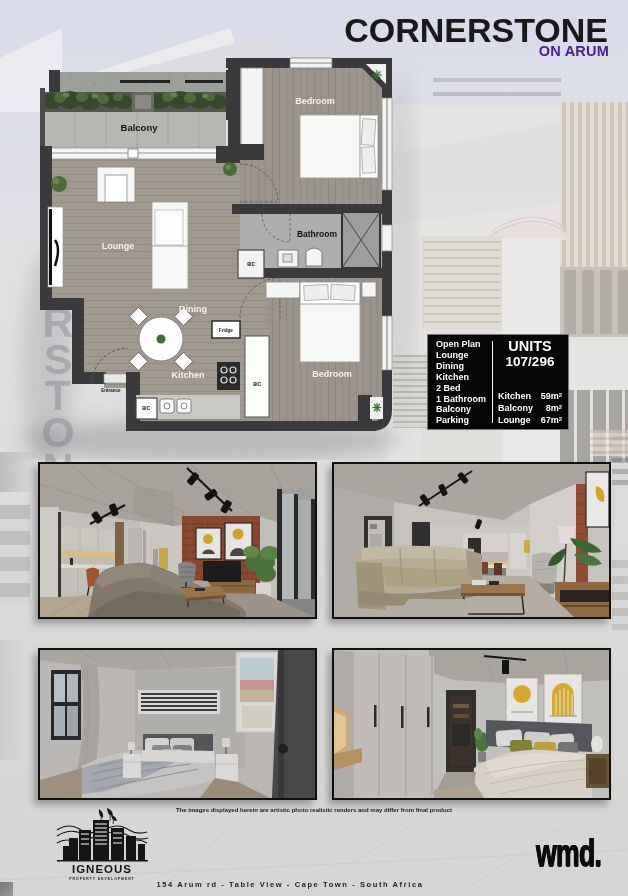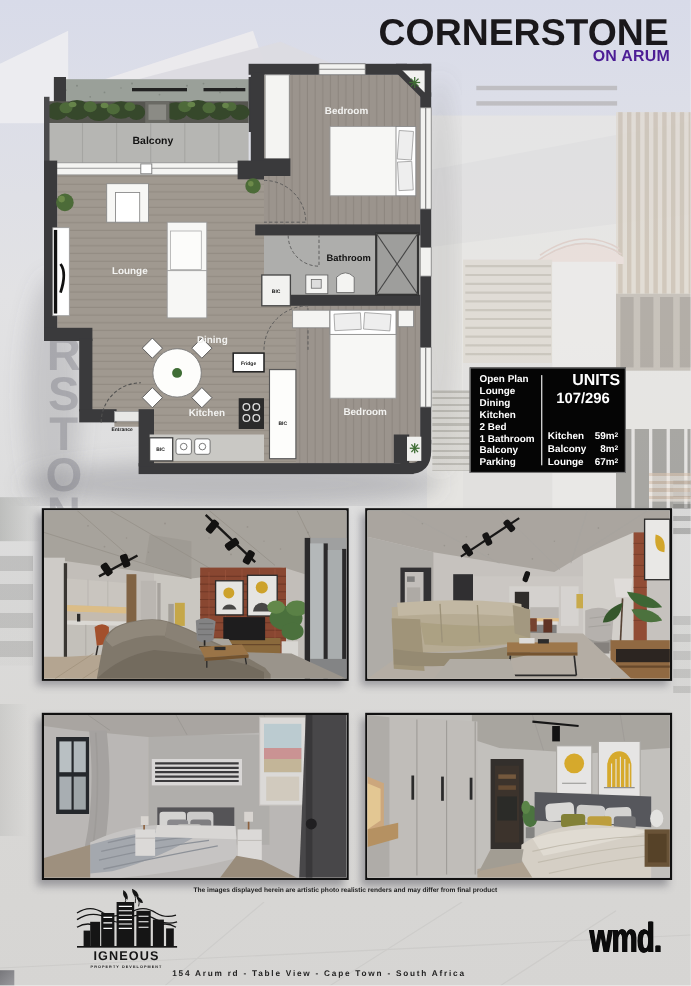--- a/index.html
+++ b/index.html
@@ -352,21 +352,21 @@
 </div>
 
 <div class="abs" style="left:393px;top:355px;width:34px;height:73px;opacity:0.55;background:repeating-linear-gradient(180deg,#9a988f 0px,#9a988f 2px,#cfcdc7 2px,#cfcdc7 6px);"></div>
 
 <div class="abs" style="left:427px;top:334px;width:140px;height:94px;background:#050505;border:1px solid #777;color:#fff;">
 
   <div class="abs" style="left:8px;top:4px;width:56px;font-size:9px;font-weight:bold;line-height:10.9px;">Open Plan<br>Lounge<br>Dining<br>Kitchen<br>2 Bed<br>1 Bathroom<br>Balcony<br>Parking</div>
 
   <div class="abs" style="left:64px;top:6px;width:1px;height:82px;background:#fff;"></div>
 
-  <div class="abs" style="left:66px;top:3px;width:72px;text-align:center;font-size:14.5px;font-weight:bold;padding-left:12px;">UNITS</div>
+  <div class="abs" style="left:66px;top:3px;width:72px;text-align:center;font-size:14.5px;font-weight:bold;">UNITS</div>
   <div class="abs" style="left:66px;top:19px;width:72px;text-align:center;font-size:13.5px;font-weight:bold;">107/296</div>
 
   <div class="abs" style="left:70px;top:56px;width:64px;font-size:9px;font-weight:bold;">
     <span class="abs" style="left:0;top:0;">Kitchen</span>
       <span class="abs" style="right:0;top:0;">59m<span style="font-size:6px;vertical-align:2px;">2</span></span>
     <span class="abs" style="left:0;top:12px;">Balcony</span>
       <span class="abs" style="right:0;top:12px;">8m<span style="font-size:6px;vertical-align:2px;">2</span></span>
     <span class="abs" style="left:0;top:24px;">Lounge</span>
       <span class="abs" style="right:0;top:24px;">67m<span style="font-size:6px;vertical-align:2px;">2</span></span>
   </div>
@@ -812,21 +812,21 @@
 <svg width="628" height="76" xmlns="http://www.w3.org/2000/svg">
   <g stroke="#c9c8c6" stroke-width="1" fill="none" opacity="0.7">
     <line x1="150" y1="76" x2="240" y2="0"></line>
     <line x1="300" y1="76" x2="420" y2="0"></line>
     <line x1="455" y1="76" x2="560" y2="8"></line>
     <line x1="0" y1="60" x2="628" y2="30"></line>
   </g>
 </svg>
 </div>
 
-<div class="abs" style="left:68px;top:808px;width:95px;height:75px;">
+<div class="abs" style="left:55px;top:808px;width:95px;height:75px;">
 <svg width="95" height="75" viewBox="0 0 95 75" xmlns="http://www.w3.org/2000/svg">
   <g fill="#151515">
     <path d="M44,1 q5,3 4,9 q-5,-2 -4,-9Z"></path>
     <path d="M52,0 q6,2 6,8 q-6,-1 -6,-8Z"></path>
     <path d="M56,7 q5,1 6,6 q-5,0 -6,-6Z"></path>
   </g>
   <g stroke="#151515" stroke-width="0.8" fill="none">
     <path d="M46,6 q1,5 -1,9"></path>
         <path d="M54,4 q2,5 1,9"></path>
         <path d="M58,10 q1,3 0,6"></path>

